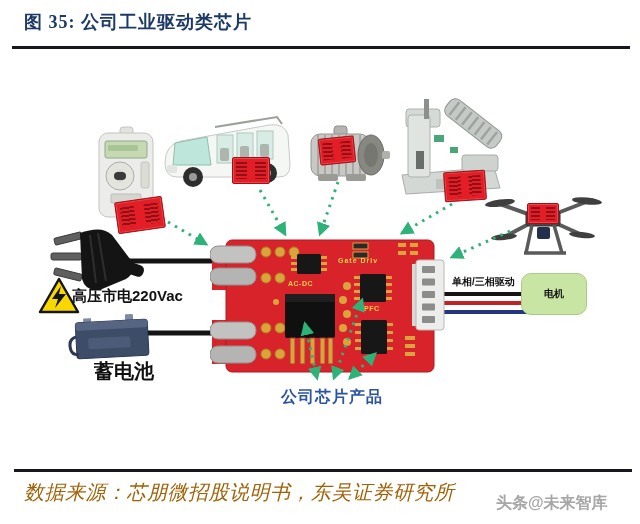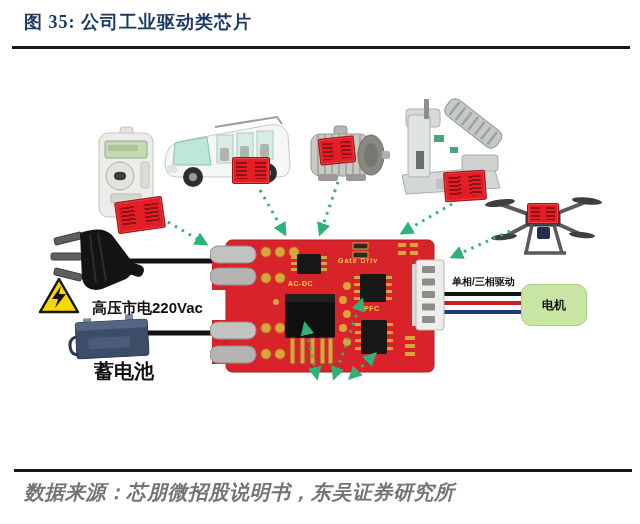--- a/index.html
+++ b/index.html
@@ -33,31 +33,31 @@
             background:repeating-linear-gradient(180deg,var(--chip-red-dark) 0 2px,rgba(0,0,0,0) 2px 4px);}
   .chip-tag::before{left:9%;}
   .chip-tag::after{right:9%;}
 
   
   .silk{position:absolute;color:var(--silk-yellow);font-size:7px;font-weight:bold;
         letter-spacing:.5px;white-space:nowrap;z-index:4;}
 
   
   .lbl{z-index:5;color:#111;font-weight:bold;white-space:nowrap;}
-  #mains-label{left:92px;top:287px;font-size:15px;margin-top:12px;}
+  #mains-label{left:72px;top:287px;font-size:15px;}
   #battery-label{left:94px;top:358px;font-size:20px;}
   #chip-products-label{left:281px;top:387px;font-size:16px;color:var(--label-blue);letter-spacing:1px;}
   #drive-type-label{left:452px;top:275px;font-size:10px;}
-  #motor-box{left:521px;top:284px;width:64px;height:40px;line-height:40px;text-align:center;
+  #motor-box{left:521px;top:273px;width:64px;height:40px;line-height:40px;text-align:center;
              background:var(--motor-box-green);border:1px solid #a9cc84;border-radius:10px;
-             font-size:12px;z-index:5;font-weight:bold;color:#111;}
+             font-size:10px;z-index:5;font-weight:bold;color:#111;}
 
   
   #source-text{left:24px;top:479px;font-family:"Liberation Serif",serif;font-style:italic;
-               font-size:20px;color:#737373;z-index:6;letter-spacing:.5px;white-space:nowrap;font-weight:bold;}
+               font-size:20px;color:#a16207;z-index:6;letter-spacing:.5px;white-space:nowrap;}
   #watermark{left:496px;top:493px;font-size:16px;font-weight:bold;color:var(--watermark-gray);
              z-index:7;white-space:nowrap;}
 </style>
 </head>
 <body>
 
 <div id="stage">
 
   <div id="fig-title" class="abs">图 35:  公司工业驱动类芯片</div>
   <div class="abs rule" style="left:12px;top:46px;width:618px;height:3px;"></div>
@@ -286,18 +286,20 @@
     <path class="arrow" d="M338,182 L320,234" marker-end="url(#ah)"></path>
     <path class="arrow" d="M452,204 L402,233" marker-end="url(#ah)"></path>
     <path class="arrow" d="M510,231 L452,257" marker-end="url(#ah)"></path>
     <path class="arrow" d="M305,324 L317,378" marker-start="url(#ah)" marker-end="url(#ah)"></path>
     <path class="arrow" d="M362,300 L334,378" marker-start="url(#ah)" marker-end="url(#ah)"></path>
     <path class="arrow" d="M375,354 L350,378" marker-start="url(#ah)" marker-end="url(#ah)"></path>
   </svg>
 
   <div id="mains-label" class="abs lbl">高压市电220Vac</div>
   <div id="battery-label" class="abs lbl">蓄电池</div>
+  <div id="chip-products-label" class="abs lbl">公司芯片产品</div>
   <div id="drive-type-label" class="abs lbl">单相/三相驱动</div>
   <div id="motor-box" class="abs">电机</div>
 
   <div id="source-text" class="abs">数据来源：芯朋微招股说明书，东吴证券研究所</div>
+  <div id="watermark" class="abs">头条@未来智库</div>
 
 </div>
 
 </body></html>

